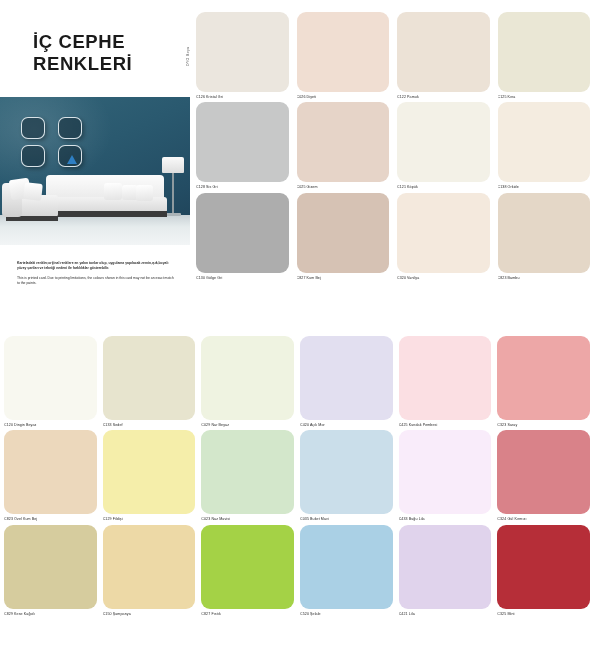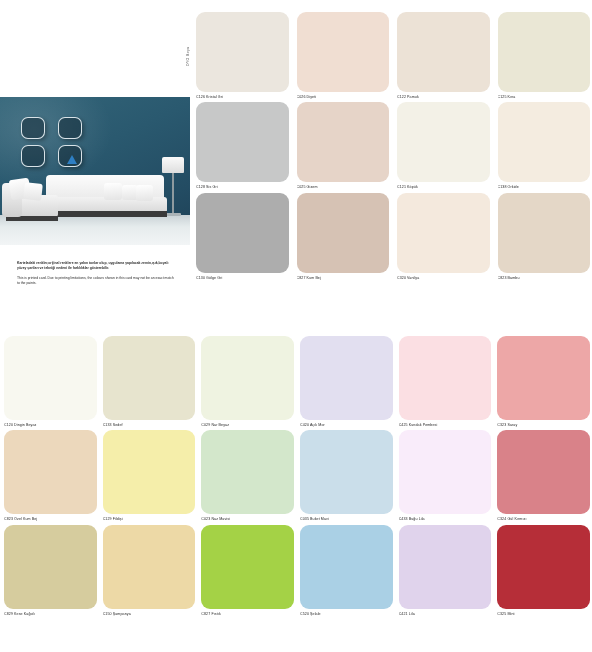--- a/index.html
+++ b/index.html
@@ -218,20 +218,22 @@
     overflow: hidden;
   }
 </style>
 </head>
 <body>
 
 <div class="page">
 
   <div class="left-panel">
 
+    <div class="brand-title">İÇ CEPHE
+RENKLERİ</div>
 
     <div class="room-photo">
       <div class="photo-wall2"></div>
 
       <div class="shelf s1"></div>
       <div class="shelf s2"></div>
       <div class="shelf s3"></div>
       <div class="shelf s4">
         <div class="shelf-vase"></div>
       </div>

